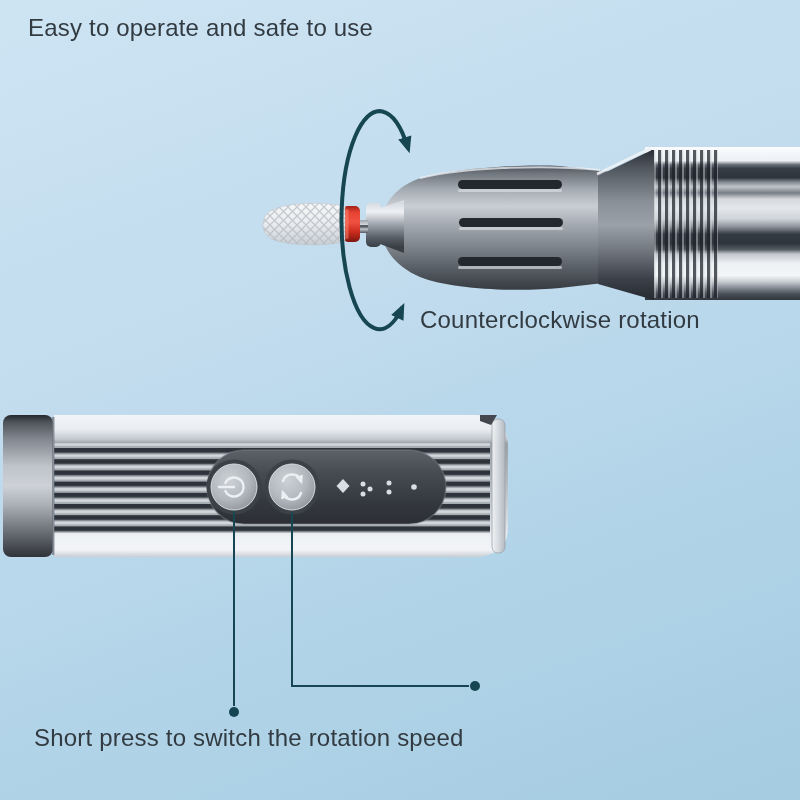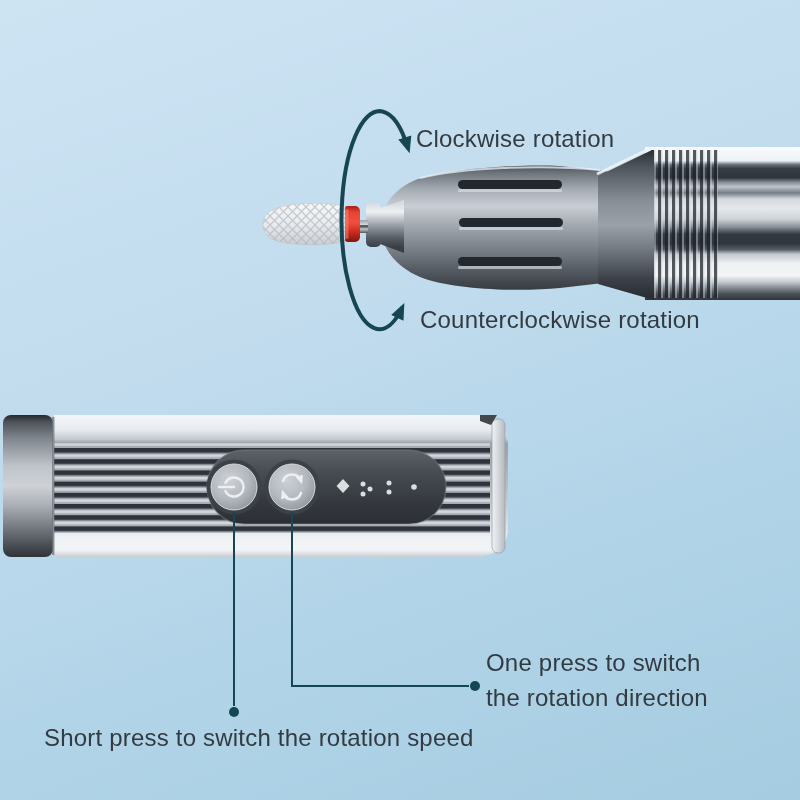--- a/index.html
+++ b/index.html
@@ -232,25 +232,21 @@
     </g>
 
     <g stroke="#174653" stroke-width="2" fill="none">
       <path d="M234,511 L234,706"></path>
       <path d="M292,512 L292,686 L469,686"></path>
     </g>
     <circle cx="234" cy="712" r="5" fill="#174653"></circle>
     <circle cx="475" cy="686" r="5" fill="#174653"></circle>
   </svg>
 
-
-  <div class="label" style="left:416px;top:127px;">Clockwise rotation</div>
+  <div class="label" style="left:28px;top:16px;">Easy to operate and safe to use</div>
+
 
   <div class="label" style="left:420px;top:308px;">Counterclockwise rotation</div>
 
-  <div class="label two-line" style="left:486px;top:645px;">
-    <div>One press to switch</div>
-    <div>the rotation direction</div>
-  </div>
-
-  <div class="label" style="left:44px;top:726px;">Short press to switch the rotation speed</div>
+
+  <div class="label" style="left:34px;top:726px;">Short press to switch the rotation speed</div>
 
 </div>
 
 </body></html>

